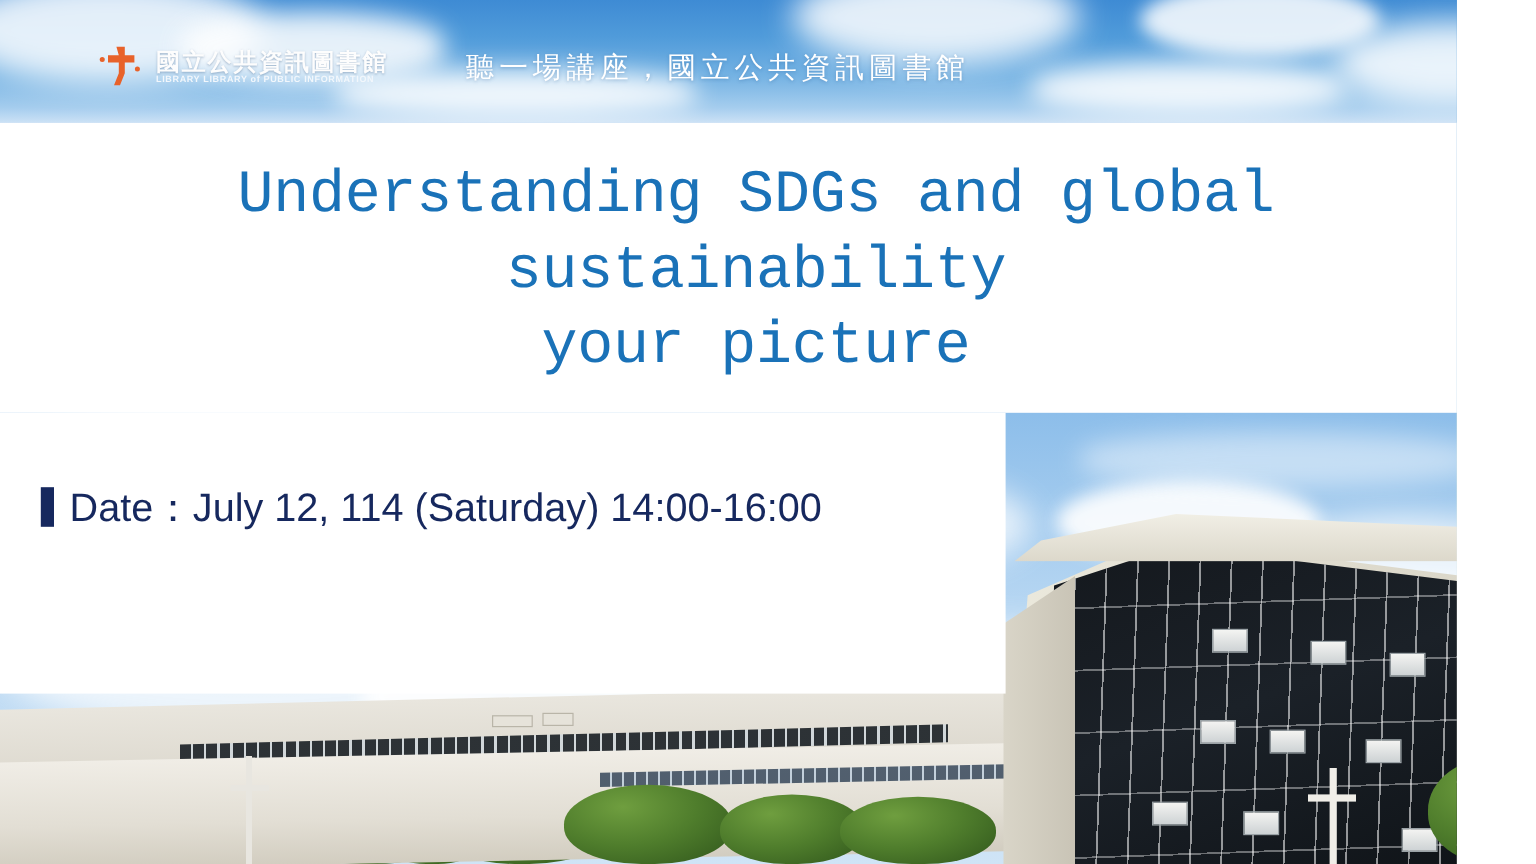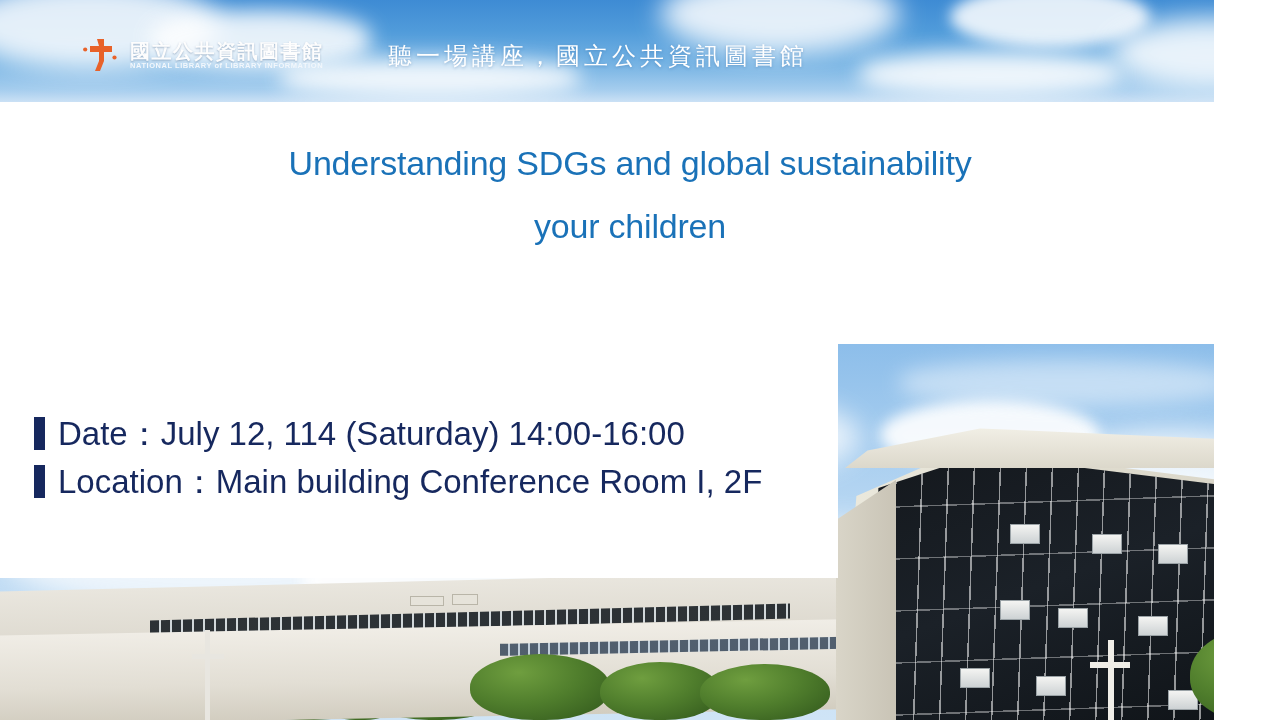--- a/index.html
+++ b/index.html
@@ -117,29 +117,29 @@
   .panel-top {
     position:absolute; left:0; top:102px; width:1280px; height:242px; background:#ffffff;
   }
   .panel-left {
     position:absolute; left:0; top:344px; width:838px; height:234px; background:#ffffff;
   }
 
   .title {
     position:absolute; left:110px; top:132px; width:1040px;
     text-align:center;
-    font-family:Liberation Sans, sans-serif;
+    font-family:Liberation Mono, monospace;
     font-stretch:condensed;
-    font-size:34px; line-height:63px; color:#1a72b8; font-weight:400;
+    font-size:50px; line-height:63px; color:#1a72b8; font-weight:400;
     letter-spacing:-.2px;
   }
   .title .tline { display:block; }
 
   .info { position:absolute; left:34px; top:406px; }
-  .info-row { display:flex; align-items:flex-end; height:44px; margin-bottom:4px; }
+  .info-row { display:flex; align-items:flex-start; height:44px; margin-bottom:4px; }
   .info-bar { width:11px; height:33px; background:#16285e; margin-right:13px; flex:0 0 auto; }
   .info-text {
     font-family:"Liberation Sans Narrow","Liberation Sans", sans-serif;
     font-stretch:condensed;
     font-size:33px; color:#16285e; line-height:1; white-space:nowrap; font-weight:400;
   }
 </style>
 </head>
 <body>
 
@@ -217,39 +217,35 @@
     <div class="logo-wrap">
       <span class="logo-mark">
         <svg viewBox="0 0 38 38" width="38" height="38" aria-hidden="true">
           <path d="M15 3 h7 v7 h8 v6 h-8 v9 l-4 10 h-5 l4 -10 v-9 h-9 v-6 h9 z" fill="#e8622a"></path>
           <circle cx="3.2" cy="13.5" r="2.1" fill="#e8622a"></circle>
           <circle cx="32.5" cy="21.5" r="2.1" fill="#e8622a"></circle>
         </svg>
       </span>
       <span class="logo-text">
         <span class="logo-cn">國立公共資訊圖書館</span>
-        <span class="logo-en">NATIONAL LIBRARY of LIBRARY INFORMATION</span>
+        <span class="logo-en">LIBRARY LIBRARY of PUBLIC INFORMATION</span>
       </span>
     </div>
 
     <div class="tagline">聽一場講座，國立公共資訊圖書館</div>
   </div>
 
   <div class="panel-top"></div>
   <div class="panel-left"></div>
 
   <div class="title">
     <span class="tline">Understanding SDGs and global sustainability</span>
-    <span class="tline">your children</span>
+    <span class="tline">your picture</span>
   </div>
 
   <div class="info">
     <div class="info-row">
       <span class="info-bar"></span>
       <span class="info-text">Date：July 12, 114 (Saturday)  14:00-16:00</span>
     </div>
-    <div class="info-row">
-      <span class="info-bar"></span>
-      <span class="info-text">Location：Main building Conference Room I, 2F</span>
-    </div>
   </div>
 
 </div>
 
 </body></html>

